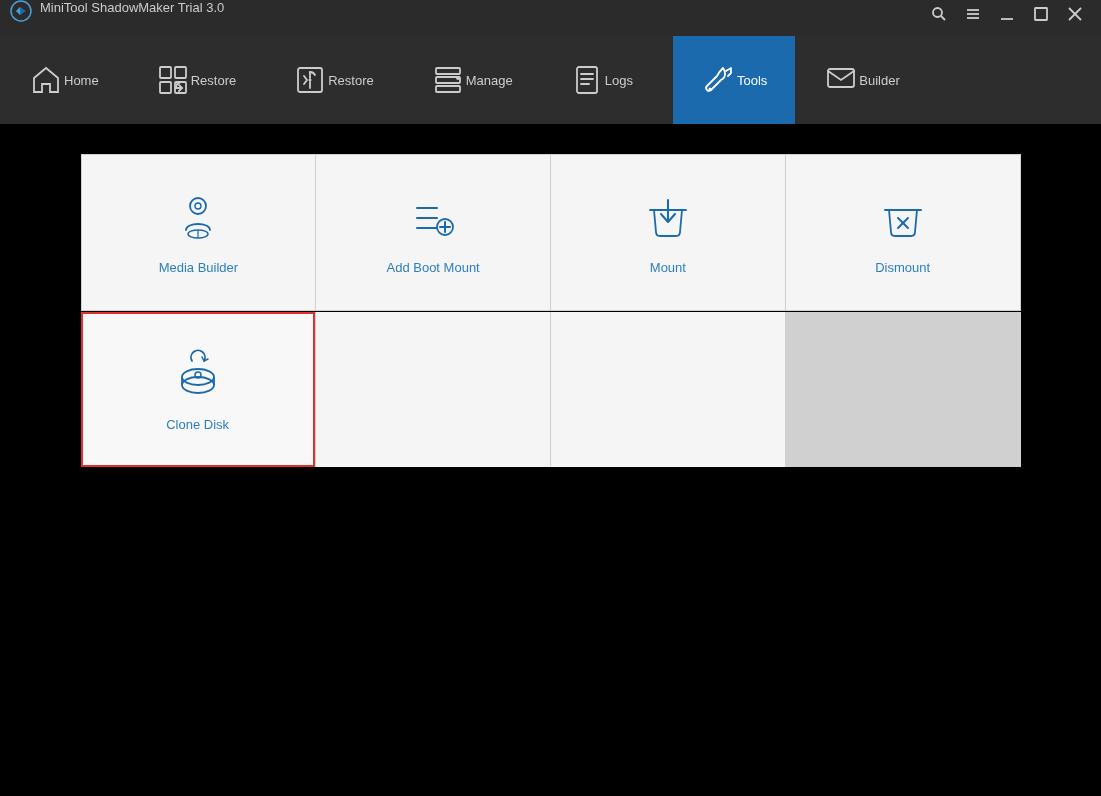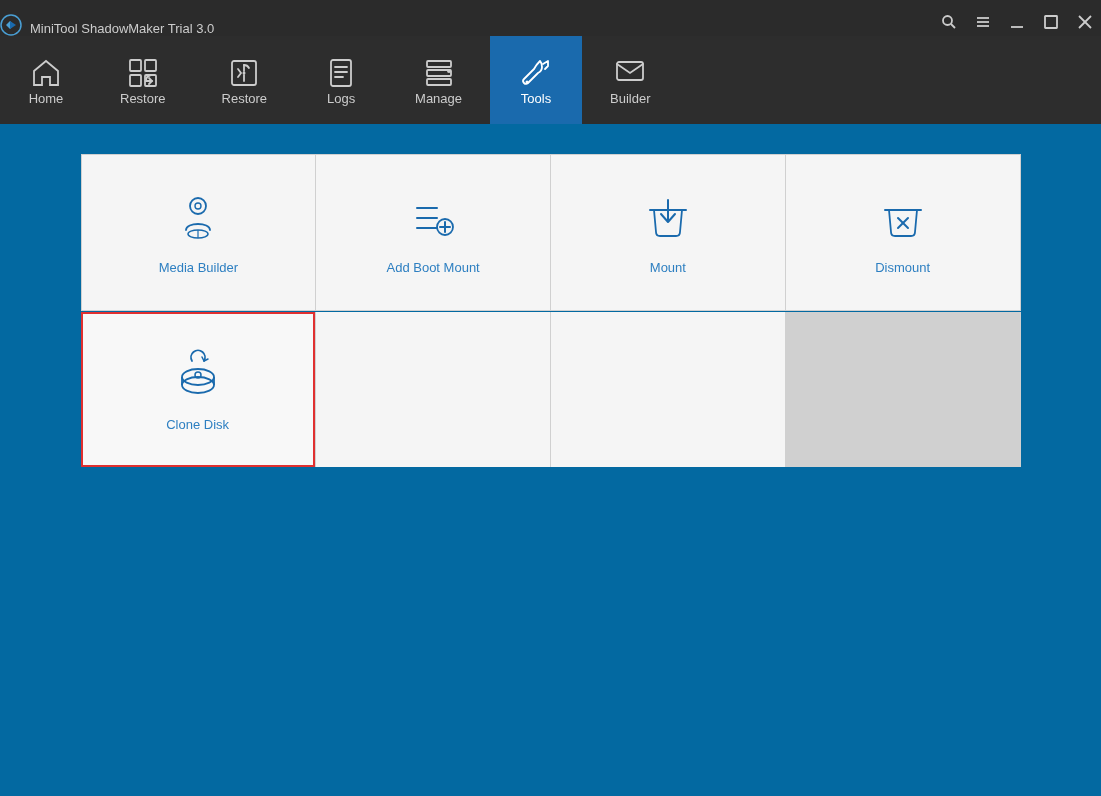--- a/index.html
+++ b/index.html
@@ -10,22 +10,22 @@
       height: 796px;
       overflow: hidden;
       user-select: none;
     }
 
     
     #title-bar {
       background: #2b2b2b;
       height: 36px;
       display: flex;
-      align-items: flex-end;
-      padding: 0 0;
+      align-items: flex-start;
+      padding: 0 10px;
       color: #ffffff;
       font-size: 13px;
     }
     #title-bar .app-logo {
       width: 22px;
       height: 22px;
       margin-right: 8px;
       flex-shrink: 0;
     }
     #title-bar .title-text {
@@ -53,53 +53,53 @@
 
     
     #nav-bar {
       background: #2d2d2d;
       height: 88px;
       display: flex;
       align-items: stretch;
     }
     .nav-item {
       display: flex;
-      flex-direction: column;
       align-items: center;
       justify-content: center;
       padding: 0 28px;
       cursor: pointer;
       color: #cccccc;
       font-size: 13px;
       min-width: 90px;
       border: none;
       background: transparent;
     }
     .nav-item.active {
       background: #1a6aad;
       color: #ffffff;
+      margin-left: 12px;
     }
     .nav-icon {
       width: 36px;
       height: 36px;
       display: flex;
       align-items: center;
       justify-content: center;
     }
     .nav-icon svg {
       width: 32px;
       height: 32px;
       fill: none;
       stroke: currentColor;
       stroke-width: 1.8;
     }
 
     
     #main {
-      background: #0369a1;
+      background: #000000;
       padding: 30px 29px;
       height: calc(796px - 36px - 88px);
       overflow: auto;
     }
 
     
     .tool-grid {
       display: grid;
       grid-template-columns: repeat(4, 1fr);
       gap: 0;
@@ -241,41 +241,41 @@
         <path d="M10 12 L13 16 L10 20" stroke-linecap="round"></path>
         <path d="M16 8 C18 8 20 9 21 11" stroke-linecap="round"></path>
       </svg>
     </div>
     <span>Restore</span>
   </button>
 
   <button class="nav-item">
     <div class="nav-icon">
       <svg viewBox="0 0 32 32">
+        <rect x="4" y="4" width="24" height="6" rx="1"></rect>
+        <rect x="4" y="13" width="24" height="6" rx="1"></rect>
+        <rect x="4" y="22" width="24" height="6" rx="1"></rect>
+        <circle cx="26" cy="14" r="2" fill="currentColor" stroke="none"></circle>
+      </svg>
+    </div>
+    <span>Manage</span>
+  </button>
+
+  <button class="nav-item">
+    <div class="nav-icon">
+      <svg viewBox="0 0 32 32">
         <rect x="6" y="3" width="20" height="26" rx="2"></rect>
         <line x1="10" y1="10" x2="22" y2="10" stroke-linecap="round"></line>
         <line x1="10" y1="15" x2="22" y2="15" stroke-linecap="round"></line>
         <line x1="10" y1="20" x2="18" y2="20" stroke-linecap="round"></line>
       </svg>
     </div>
     <span>Logs</span>
   </button>
 
-  <button class="nav-item">
-    <div class="nav-icon">
-      <svg viewBox="0 0 32 32">
-        <rect x="4" y="4" width="24" height="6" rx="1"></rect>
-        <rect x="4" y="13" width="24" height="6" rx="1"></rect>
-        <rect x="4" y="22" width="24" height="6" rx="1"></rect>
-        <circle cx="26" cy="14" r="2" fill="currentColor" stroke="none"></circle>
-      </svg>
-    </div>
-    <span>Manage</span>
-  </button>
-
   <button class="nav-item active">
     <div class="nav-icon">
       <svg viewBox="0 0 32 32">
         <path d="M20 4 C20 4 22 6 22 10 C22 14 18 16 18 16 L8 26 C8 26 6 28 4 26 C2 24 4 22 4 22 L14 12 C14 12 16 8 20 4 Z" stroke-linecap="round" stroke-linejoin="round"></path>
         <path d="M23 7 L28 4 L28 9 L25 12" stroke-linecap="round" stroke-linejoin="round"></path>
         <circle cx="7" cy="25" r="1.5" fill="currentColor" stroke="none"></circle>
       </svg>
     </div>
     <span>Tools</span>
   </button>

